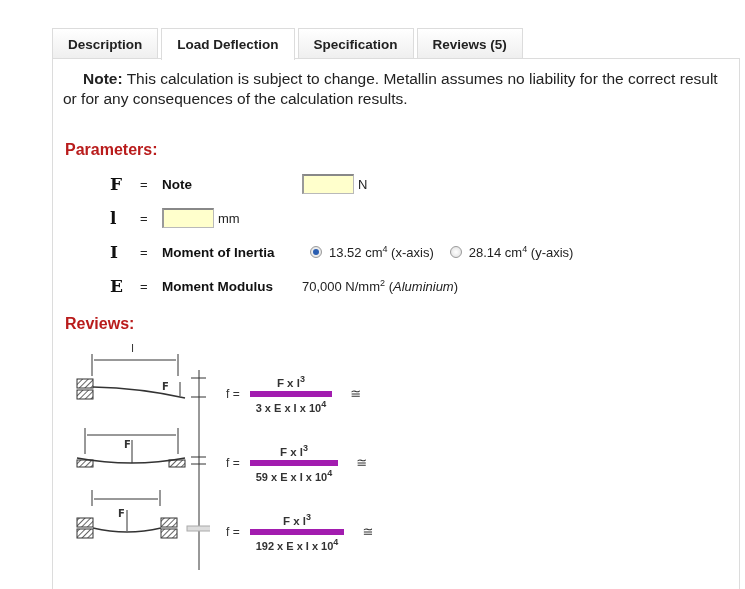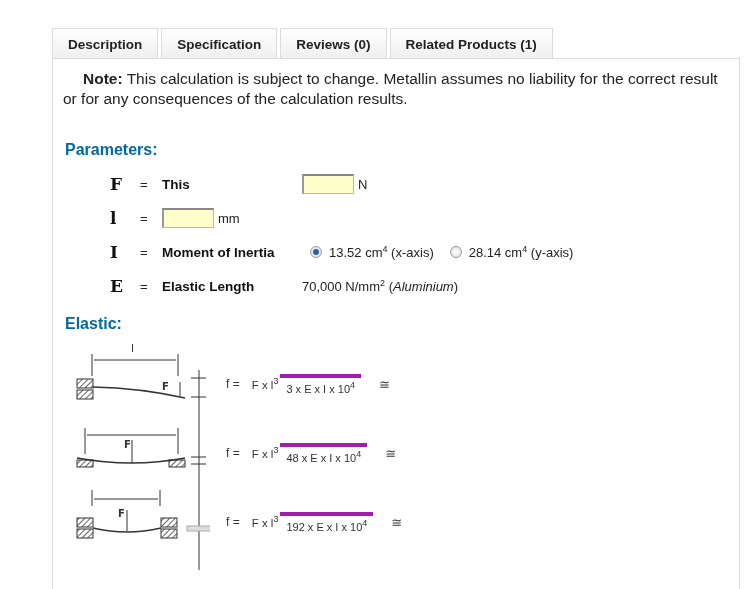--- a/index.html
+++ b/index.html
@@ -3,57 +3,57 @@
 <meta charset="utf-8">
 <style>
   html, body { margin:0; padding:0; background:#ffffff; }
   body { width:745px; height:589px; position:relative; overflow:hidden; font-family:"Liberation Sans", sans-serif; color:#222; }
   .tabs { position:absolute; left:52px; top:28px; height:31px; display:flex; }
   .tab { height:30px; box-sizing:border-box; border:1px solid #dcdcdc; border-bottom:none; background:linear-gradient(#ffffff,#efefef); margin-right:3px; padding:0 15px; font-size:13.5px; font-weight:bold; line-height:31px; color:#222; cursor:pointer; }
   .tab.active { background:#ffffff; height:32px; position:relative; z-index:2; }
   .panel { position:absolute; left:52px; top:58px; width:688px; height:540px; border:1px solid #dcdcdc; box-sizing:border-box; background:#fff; }
   .note { position:absolute; left:63px; top:69px; width:660px; font-size:15.5px; line-height:20px; color:#222; }
   .note b { font-weight:bold;margin-left:20px; }
-  .h { position:absolute; font-size:16px; font-weight:bold; color:#0369a1; }
+  .h { position:absolute; font-size:16px; font-weight:bold; color:#b91c1c; }
   .row { position:absolute; left:110px; height:24px; display:flex; align-items:center; }
   .sym { width:30px; font-family:"DejaVu Serif", serif; font-size:17px; font-weight:bold; color:#111; }
   .eq { width:22px; font-size:13px; }
   .lbl { width:140px; font-size:13.5px; font-weight:bold; color:#111; }
   .field { width:52px; height:20px; box-sizing:border-box; background:#ffffcc; border:1px solid #b9b9b9; border-top:2px solid #888; border-left:2px solid #999; }
   .unit { font-size:13px; margin-left:4px; }
   .radio { width:12px; height:12px; border-radius:50%; border:1px solid #9a9a9a; background:radial-gradient(#fff,#ddd); box-sizing:border-box; display:inline-block; margin-right:7px; position:relative; }
   .radio.on::after { content:""; position:absolute; left:2px; top:2px; width:6px; height:6px; border-radius:50%; background:#2a5db0; }
   .rtxt { font-size:13px; margin-right:16px;text-align:center; }
   sup { font-size:9px; }
   .formula { position:absolute; display:flex; align-items:center; font-size:12px; color:#333; }
-  .frac { display:inline-flex; flex-direction:row; align-items:center; margin:0 10px 0 10px; }
+  .frac { display:inline-flex; flex-direction:column; align-items:center; margin:0 10px 0 10px;font-weight:bold; }
   .num { padding:0 2px 2px; font-size:11.5px; }
-  .den { border-top:4px solid #a21caf; padding:2px 6px 0; font-size:11px; }
+  .den { border-top:6px solid #a21caf; padding:2px 6px 0; font-size:11px; }
   .approx { margin-left:8px; font-size:13px; }
 </style>
 </head>
 <body>
 
 <div class="tabs">
   <div class="tab">Description</div>
+  <div class="tab active">Load Deflection</div>
   <div class="tab">Specification</div>
-  <div class="tab">Reviews (0)</div>
-  <div class="tab">Related Products (1)</div>
+  <div class="tab">Reviews (5)</div>
 </div>
 
 <div class="panel"></div>
 
 <div class="note"><b>Note:</b><span> This calculation is subject to change. Metallin assumes no liability for the correct result or for any consequences of the calculation results.</span></div>
 
 <div class="h" style="left:65px; top:141px;">Parameters:</div>
 
 <div class="row" style="top:172px;">
   <span class="sym">F</span>
   <span class="eq">=</span>
-  <span class="lbl">This</span>
+  <span class="lbl">Note</span>
   <input class="field" value="" style="">
   <span class="unit">N</span>
 </div>
 
 <div class="row" style="top:206px;">
   <span class="sym">l</span>
   <span class="eq">=</span>
   <input class="field" value="" style="">
   <span class="unit">mm</span>
 </div>
@@ -64,25 +64,25 @@
   <span class="lbl">Moment of Inertia</span>
   <span class="radio on" style="margin-left:8px;"></span>
   <span class="rtxt"><span>13.52 cm</span><sup>4</sup><span> (x-axis)</span></span>
   <span class="radio"></span>
   <span class="rtxt"><span>28.14 cm</span><sup>4</sup><span> (y-axis)</span></span>
 </div>
 
 <div class="row" style="top:274px;">
   <span class="sym">E</span>
   <span class="eq">=</span>
-  <span class="lbl">Elastic Length</span>
+  <span class="lbl">Moment Modulus</span>
   <span class="rtxt"><span>70,000 N/mm</span><sup>2</sup> (<i>Aluminium</i>)</span>
 </div>
 
-<div class="h" style="left:65px; top:315px;">Elastic:</div>
+<div class="h" style="left:65px; top:315px;">Reviews:</div>
 
 <svg style="position:absolute; left:70px; top:340px;" width="140" height="230">
   <defs>
     <pattern id="hatch" width="4" height="4" patternUnits="userSpaceOnUse" patternTransform="rotate(45)">
       <line x1="0" y1="0" x2="0" y2="4" stroke="#333" stroke-width="1.5"></line>
     </pattern>
   </defs>
   <g stroke="#333" fill="none" stroke-width="1">
     <rect x="7" y="39" width="16" height="9" fill="url(#hatch)"></rect>
     <rect x="7" y="50" width="16" height="9" fill="url(#hatch)"></rect>
@@ -131,21 +131,21 @@
       <span class="num"><span>F x l</span><sup>3</sup></span>
       <span class="den"><span>3 x E x I x 10</span><sup>4</sup></span>
     </span>
   <span class="approx">≅</span>
 </div>
 
 <div class="formula" style="left:226px; top:443px;">
   <span>f =</span>
   <span class="frac">
       <span class="num"><span>F x l</span><sup>3</sup></span>
-      <span class="den"><span>48 x E x I x 10</span><sup>4</sup></span>
+      <span class="den"><span>59 x E x I x 10</span><sup>4</sup></span>
     </span>
   <span class="approx">≅</span>
 </div>
 
 <div class="formula" style="left:226px; top:512px;">
   <span>f =</span>
   <span class="frac">
       <span class="num"><span>F x l</span><sup>3</sup></span>
       <span class="den"><span>192 x E x I x 10</span><sup>4</sup></span>
     </span>

